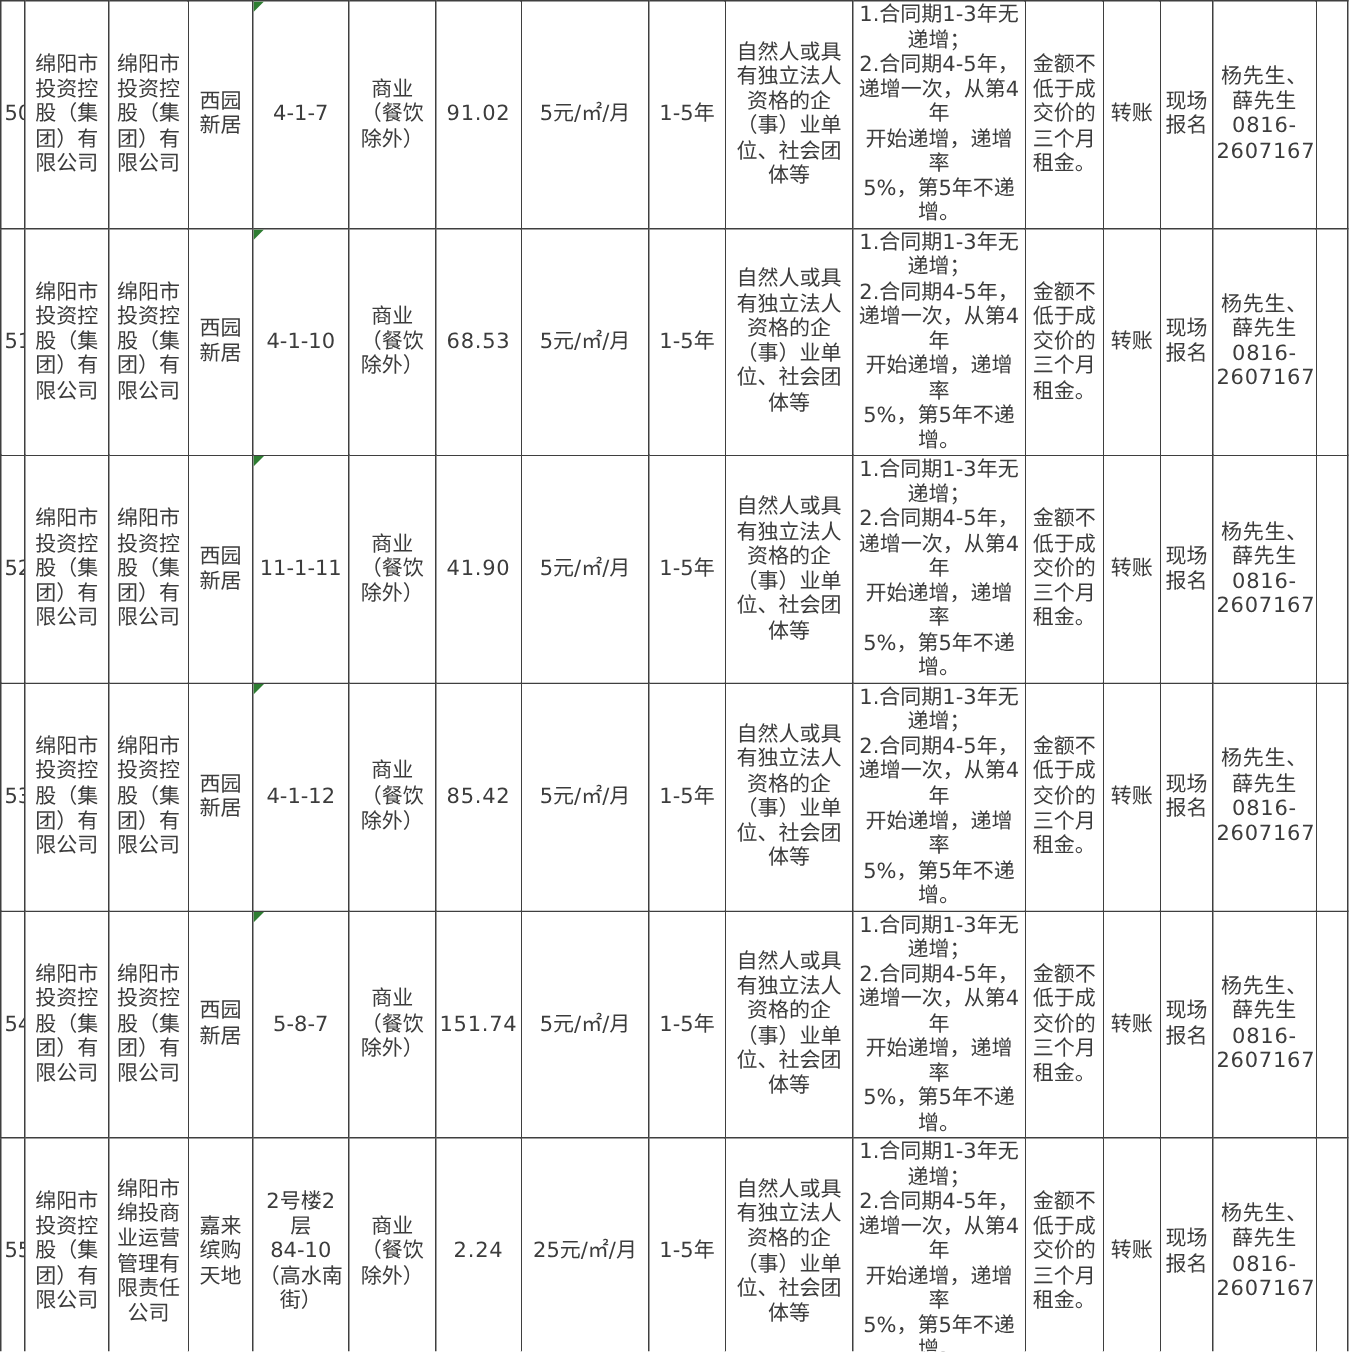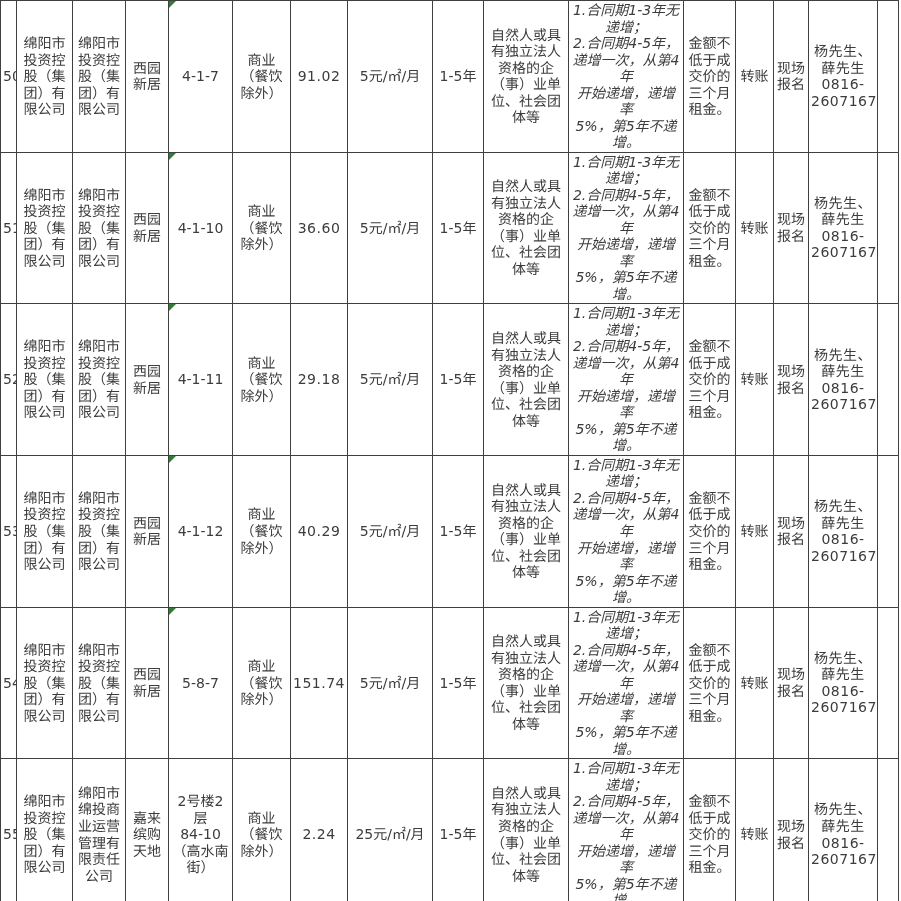--- a/index.html
+++ b/index.html
@@ -33,21 +33,21 @@
     padding: 1px 2px;
     position: relative;
     white-space: pre-line;
     overflow: hidden;
     background: #ffffff;
   }
   td.left { text-align: left; padding-left: 4px; }
   td.c-num  { font-size: 13px; padding: 0; }
   td.c-unit { font-size: 13px; padding: 1px; text-decoration: underline; }
   td.c-qual { font-size: 14px; line-height: 1.15; padding-left: 3px; padding-right: 1px; }
-  td.c-incr { font-size: 13px; line-height: 1.2; padding-left: 3px; padding-right: 1px; font-style: italic; }
+  td.c-incr { font-size: 13px; line-height: 1.2; padding-left: 3px; padding-right: 1px; }
   td.c-area, td.c-contact { letter-spacing: 0.5px; margin-top: 40px; }
   .corner-marker {
     position: absolute;
     top: 0;
     left: 0;
     width: 0;
     height: 0;
     border-top: 7px solid #2e7d32;
     border-right: 7px solid transparent;
   }
@@ -135,21 +135,21 @@
 投资控
 股（集
 团）有
 限公司</span></td>
           <td class="c-location"><span class="cell-text">西园
 新居</span></td>
           <td class="c-unit"><span class="cell-text">4-1-10</span><span class="corner-marker"></span></td>
           <td class="c-usage"><span class="cell-text">商业
 （餐饮
 除外）</span></td>
-          <td class="c-area"><span class="cell-text">36.60</span></td>
+          <td class="c-area"><span class="cell-text">68.53</span></td>
           <td class="c-price"><span class="cell-text">5元/㎡/月</span></td>
           <td class="c-term"><span class="cell-text">1-5年</span></td>
           <td class="c-qual left"><span class="cell-text">自然人或具
 有独立法人
 资格的企
 （事）业单
 位、社会团
 体等</span></td>
           <td class="c-incr left"><span class="cell-text">1.合同期1-3年无
 递增；
@@ -178,25 +178,25 @@
 股（集
 团）有
 限公司</span></td>
           <td class="c-manager"><span class="cell-text">绵阳市
 投资控
 股（集
 团）有
 限公司</span></td>
           <td class="c-location"><span class="cell-text">西园
 新居</span></td>
-          <td class="c-unit"><span class="cell-text">4-1-11</span><span class="corner-marker"></span></td>
-          <td class="c-usage"><span class="cell-text">商业
-（餐饮
-除外）</span></td>
-          <td class="c-area"><span class="cell-text">29.18</span></td>
+          <td class="c-unit"><span class="cell-text">11-1-11</span><span class="corner-marker"></span></td>
+          <td class="c-usage"><span class="cell-text">商业
+（餐饮
+除外）</span></td>
+          <td class="c-area"><span class="cell-text">41.90</span></td>
           <td class="c-price"><span class="cell-text">5元/㎡/月</span></td>
           <td class="c-term"><span class="cell-text">1-5年</span></td>
           <td class="c-qual left"><span class="cell-text">自然人或具
 有独立法人
 资格的企
 （事）业单
 位、社会团
 体等</span></td>
           <td class="c-incr left"><span class="cell-text">1.合同期1-3年无
 递增；
@@ -229,21 +229,21 @@
 投资控
 股（集
 团）有
 限公司</span></td>
           <td class="c-location"><span class="cell-text">西园
 新居</span></td>
           <td class="c-unit"><span class="cell-text">4-1-12</span><span class="corner-marker"></span></td>
           <td class="c-usage"><span class="cell-text">商业
 （餐饮
 除外）</span></td>
-          <td class="c-area"><span class="cell-text">40.29</span></td>
+          <td class="c-area"><span class="cell-text">85.42</span></td>
           <td class="c-price"><span class="cell-text">5元/㎡/月</span></td>
           <td class="c-term"><span class="cell-text">1-5年</span></td>
           <td class="c-qual left"><span class="cell-text">自然人或具
 有独立法人
 资格的企
 （事）业单
 位、社会团
 体等</span></td>
           <td class="c-incr left"><span class="cell-text">1.合同期1-3年无
 递增；

